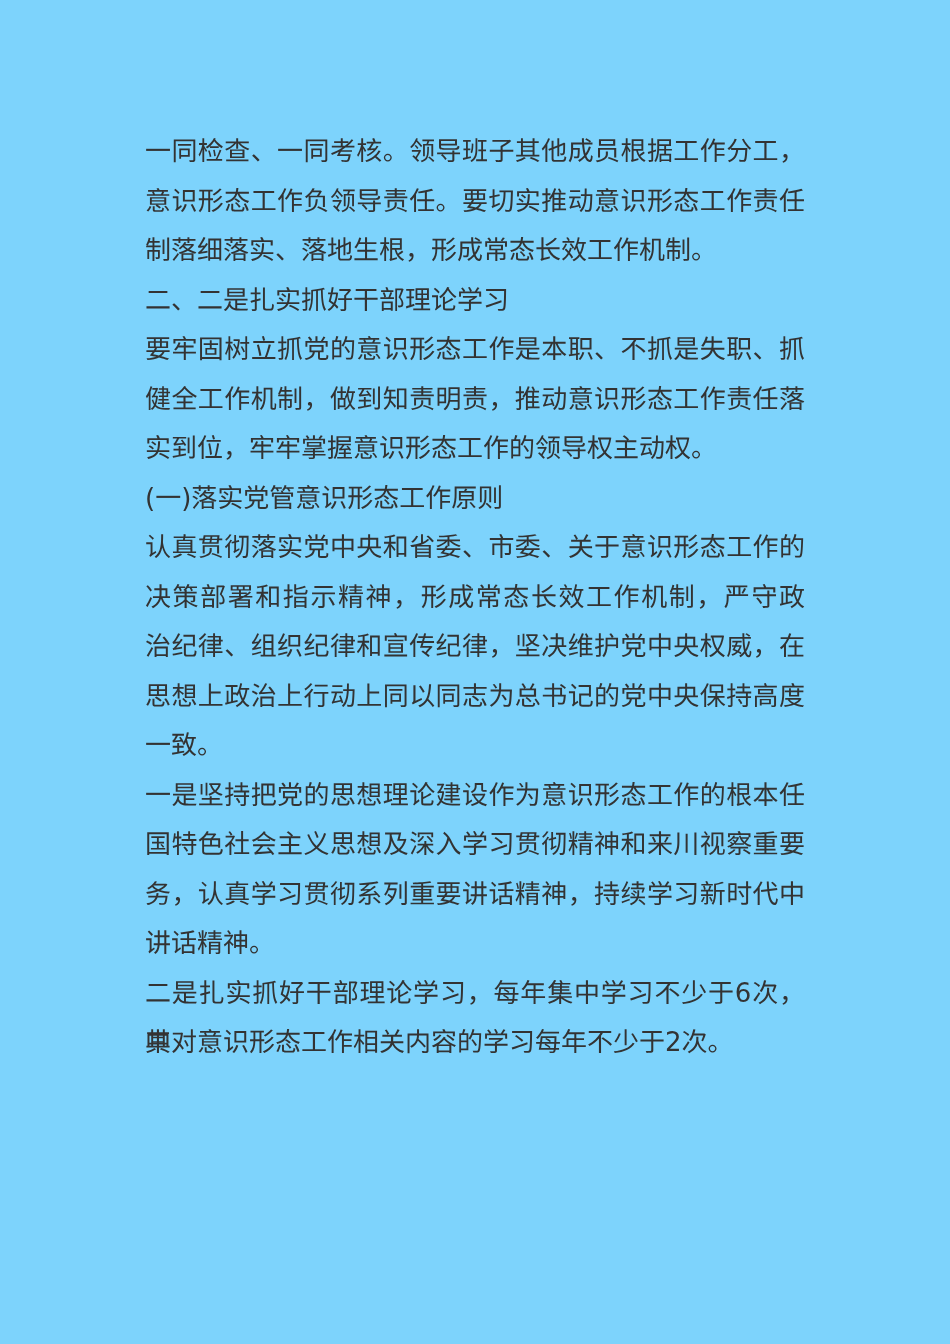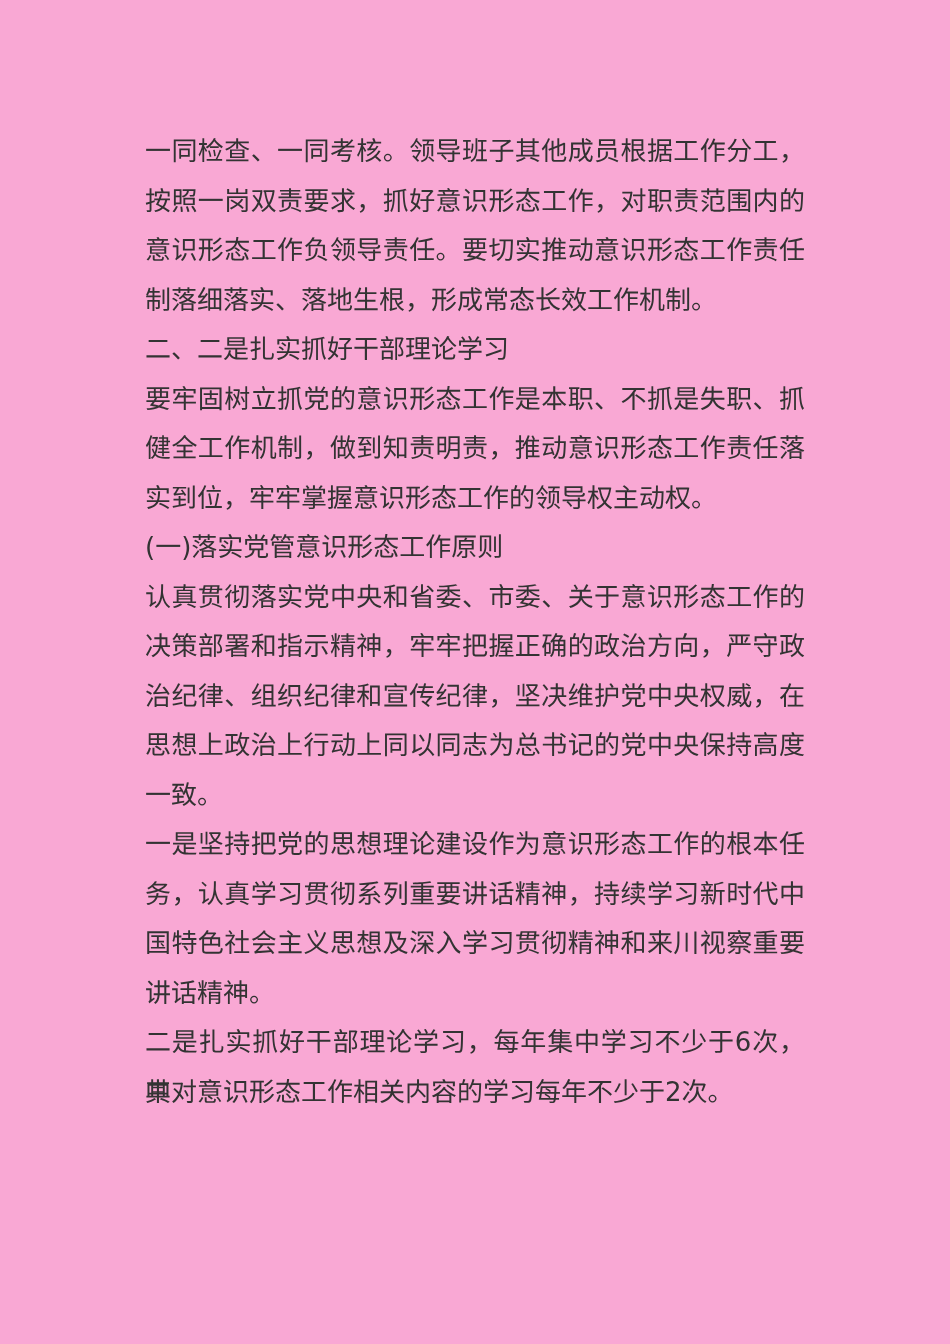--- a/index.html
+++ b/index.html
@@ -33,36 +33,35 @@
   }
   .line.fill {
     text-align: justify;
     text-align-last: justify;
     text-justify: inter-character;
   }
 </style>
 </head>
 <body>
 
-<div class="page" style="background: #f9a8d4;">
+<div class="page" style="background: #7dd3fc;">
   <div class="text-block" style="color: rgb(51, 51, 51);">
       <div class="line fill">一同检查、一同考核。领导班子其他成员根据工作分工，</div>
-      <div class="line fill">按照一岗双责要求，抓好意识形态工作，对职责范围内的</div>
       <div class="line fill">意识形态工作负领导责任。要切实推动意识形态工作责任</div>
       <div class="line">制落细落实、落地生根，形成常态长效工作机制。</div>
       <div class="line">二、二是扎实抓好干部理论学习</div>
       <div class="line fill">要牢固树立抓党的意识形态工作是本职、不抓是失职、抓</div>
       <div class="line fill">健全工作机制，做到知责明责，推动意识形态工作责任落</div>
       <div class="line">实到位，牢牢掌握意识形态工作的领导权主动权。</div>
       <div class="line">(一)落实党管意识形态工作原则</div>
       <div class="line fill">认真贯彻落实党中央和省委、市委、关于意识形态工作的</div>
-      <div class="line fill">决策部署和指示精神，牢牢把握正确的政治方向，严守政</div>
+      <div class="line fill">决策部署和指示精神，形成常态长效工作机制，严守政</div>
       <div class="line fill">治纪律、组织纪律和宣传纪律，坚决维护党中央权威，在</div>
       <div class="line fill">思想上政治上行动上同以同志为总书记的党中央保持高度</div>
       <div class="line">一致。</div>
       <div class="line fill">一是坚持把党的思想理论建设作为意识形态工作的根本任</div>
+      <div class="line fill">国特色社会主义思想及深入学习贯彻精神和来川视察重要</div>
       <div class="line fill">务，认真学习贯彻系列重要讲话精神，持续学习新时代中</div>
-      <div class="line fill">国特色社会主义思想及深入学习贯彻精神和来川视察重要</div>
       <div class="line">讲话精神。</div>
       <div class="line fill">二是扎实抓好干部理论学习，每年集中学习不少于6次，其</div>
       <div class="line">中对意识形态工作相关内容的学习每年不少于2次。</div>
     </div>
 </div>
 
 </body></html>

